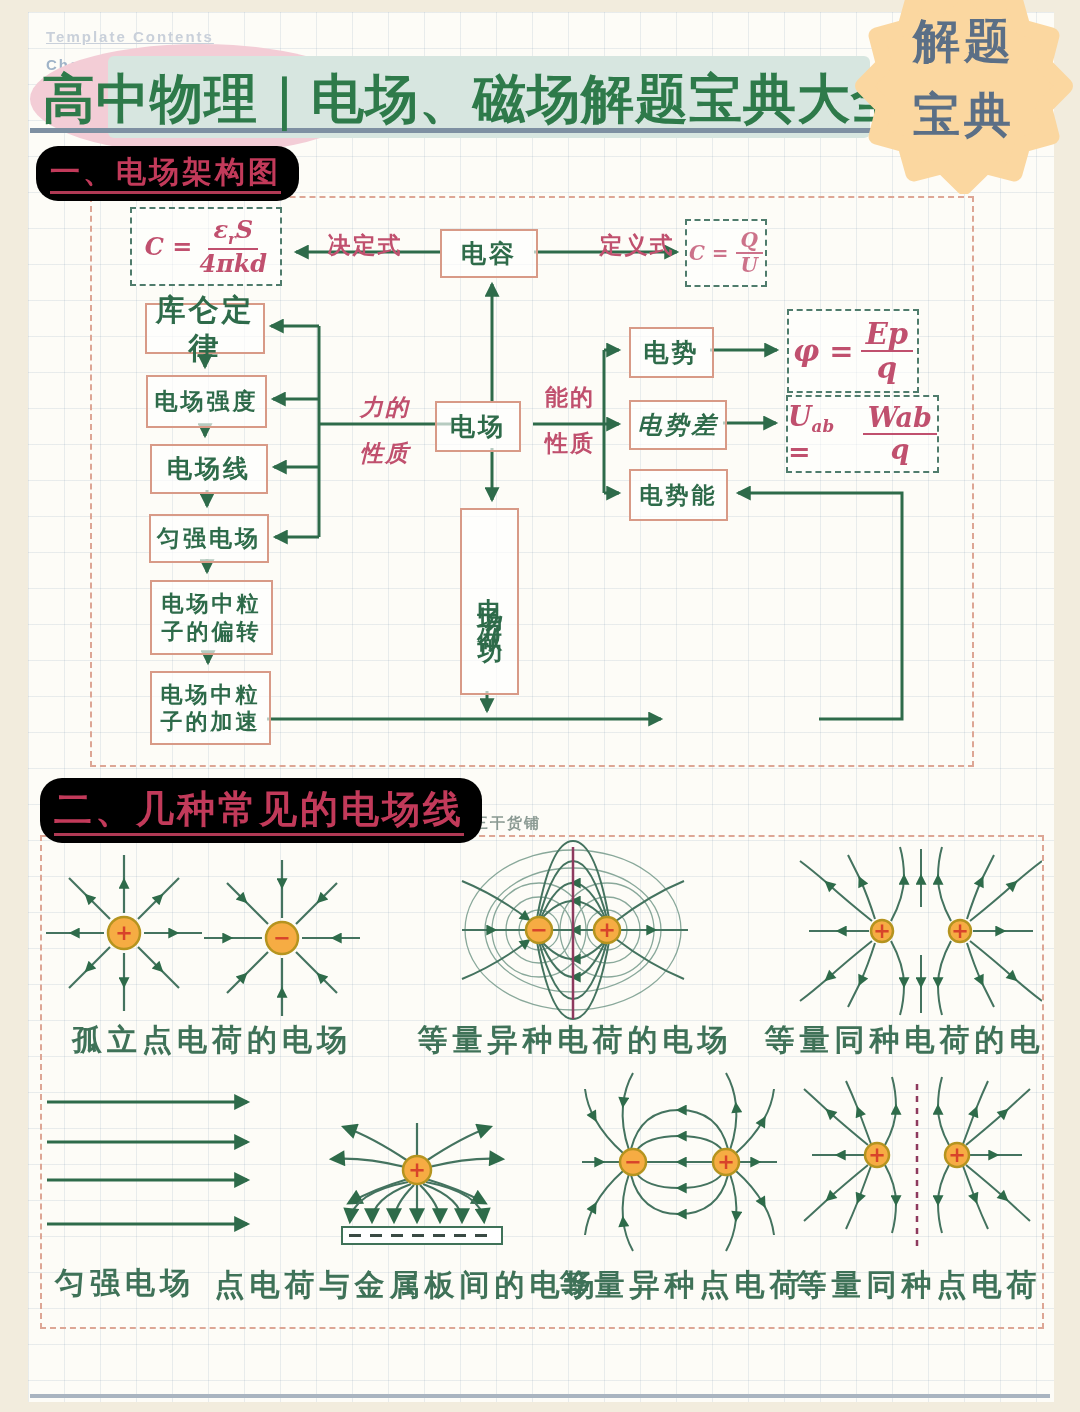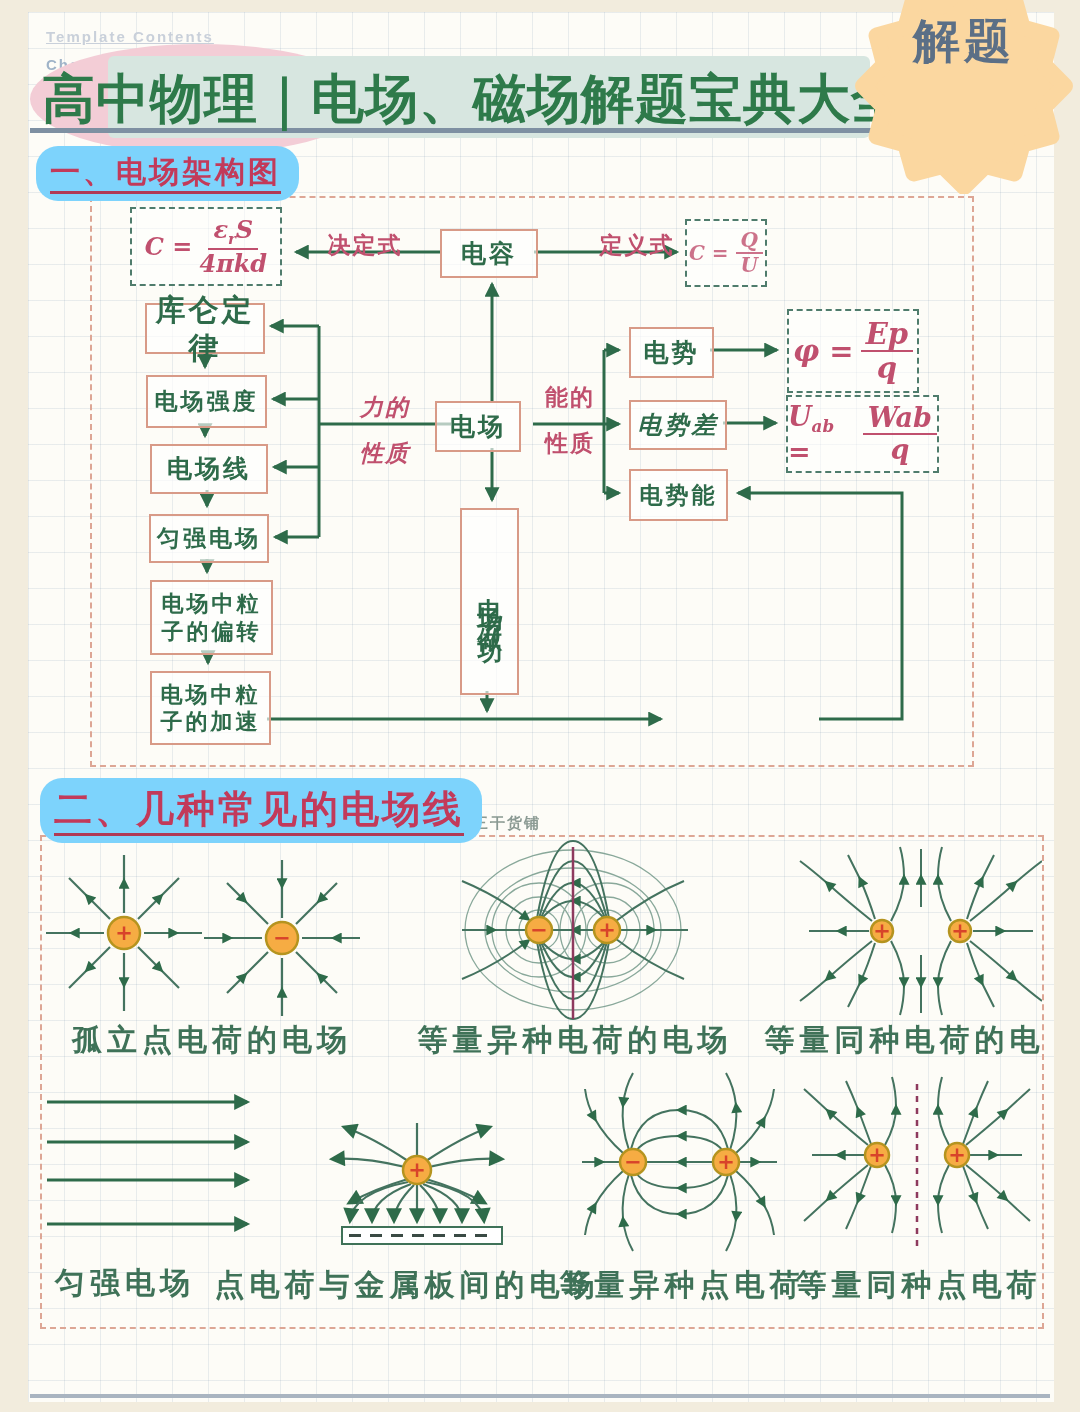--- a/index.html
+++ b/index.html
@@ -11,21 +11,21 @@
     background-size:36px 36px;}
   .wm{position:absolute;color:#c9d0da;font-weight:700;font-size:15px;letter-spacing:2px;}
   #pink-ellipse{position:absolute;left:30px;top:44px;width:340px;height:110px;background:#f3cdd6;border-radius:50%;}
   #teal-band{position:absolute;left:108px;top:56px;width:762px;height:82px;background:#d7e6e0;border-radius:6px;}
   #page-title{position:absolute;left:42px;top:64px;width:860px;font-size:53px;font-weight:800;
     color:#2e7a4a;letter-spacing:1px;white-space:nowrap;}
   #rule-top{position:absolute;left:30px;top:128px;width:1020px;height:5px;background:#7e90a2;}
   #rule-bottom{position:absolute;left:30px;top:1394px;width:1020px;height:4px;background:#a9b4c0;}
   #badge{position:absolute;left:853px;top:-18px;width:222px;height:212px;z-index:5;}
   .badge-line{position:absolute;width:100%;text-align:center;font-size:47px;font-weight:800;color:#5b6f86;letter-spacing:4px;}
-  .sec-head{position:absolute;background:#7dd3fc;border-radius:22px;padding:6px 18px 8px 14px;z-index:2;}
+  .sec-head{position:absolute;background:#000000;border-radius:22px;padding:6px 18px 8px 14px;z-index:2;}
   .sec-head span{font-weight:800;color:#c23a5a;border-bottom:3px solid #b03a55;padding-bottom:3px;letter-spacing:3px;}
   #s1-head{left:36px;top:146px;}
   #s1-head span{font-size:30px;}
   #s2-head{left:40px;top:778px;}
   #s2-head span{font-size:38px;}
   #credit{position:absolute;left:388px;top:814px;font-size:15px;color:#8b9a93;font-weight:700;letter-spacing:2px;}
   .frame{position:absolute;border:2px dashed #dda695;}
   #flow{left:90px;top:196px;width:880px;height:567px;}
   #sec2{left:40px;top:835px;width:1000px;height:490px;}
   #flow svg,#sec2 svg{position:absolute;left:0;top:0;}
@@ -55,20 +55,21 @@
 <div id="pink-ellipse"></div>
 <div id="teal-band"></div>
 <div id="rule-top"></div>
 <div id="page-title">高中物理｜电场、磁场解题宝典大全</div>
 
 <div id="badge">
   <svg width="222" height="212" viewBox="0 0 220 210">
     <polygon points="210,103 189.2,124.2 196.6,153 168,161 160,189.6 131.2,182.2 110,203 88.8,182.2 60,189.6 52,161 23.4,153 30.8,124.2 10,103 30.8,81.8 23.4,53 52,45 60,16.4 88.8,23.8 110,3 131.2,23.8 160,16.4 168,45 196.6,53 189.2,81.8" fill="#fbd7a0" stroke="#fbd7a0" stroke-width="16" stroke-linejoin="round"></polygon>
   </svg>
   <div class="badge-line" style="top:28px;">解题</div>
+  <div class="badge-line" style="top:102px;">宝典</div>
 </div>
 
 <div class="sec-head" id="s1-head">
   <span>一、电场架构图</span>
 </div>
 
 <div class="frame" id="flow">
   <svg width="880" height="567" viewBox="0 0 880 567">
     <defs>
       <marker id="fcA" viewBox="0 0 10 10" refX="8.5" refY="5" markerWidth="17" markerHeight="15" markerUnits="userSpaceOnUse" orient="auto">

